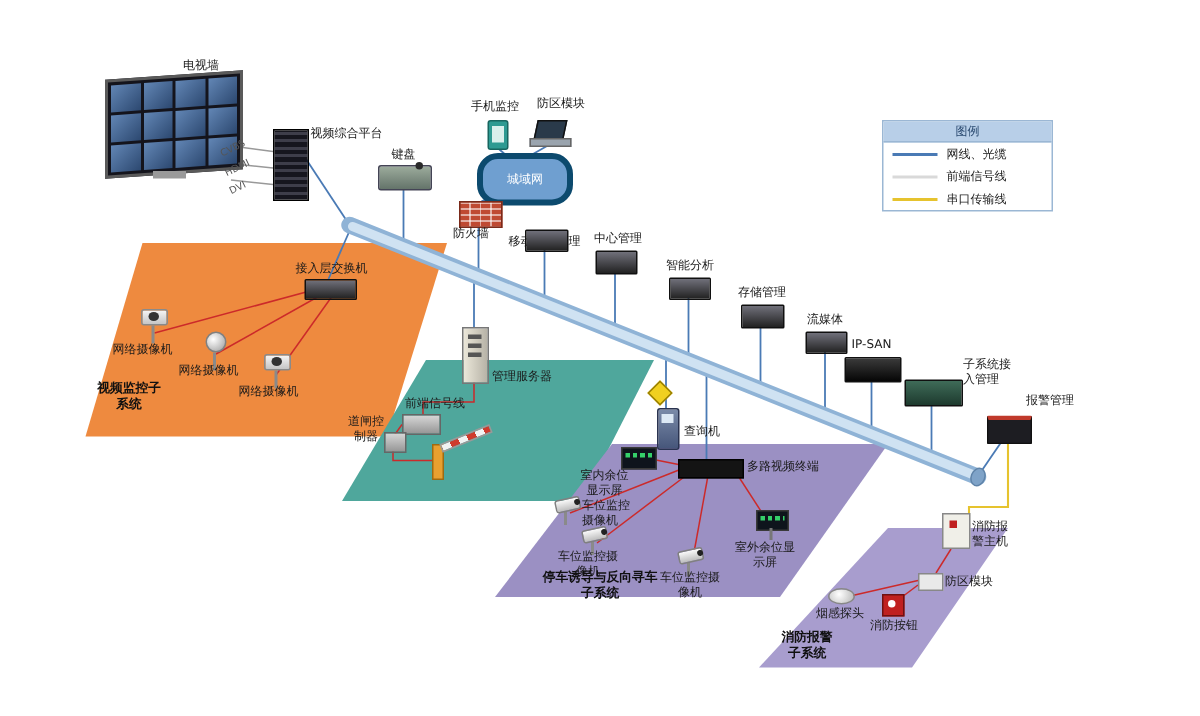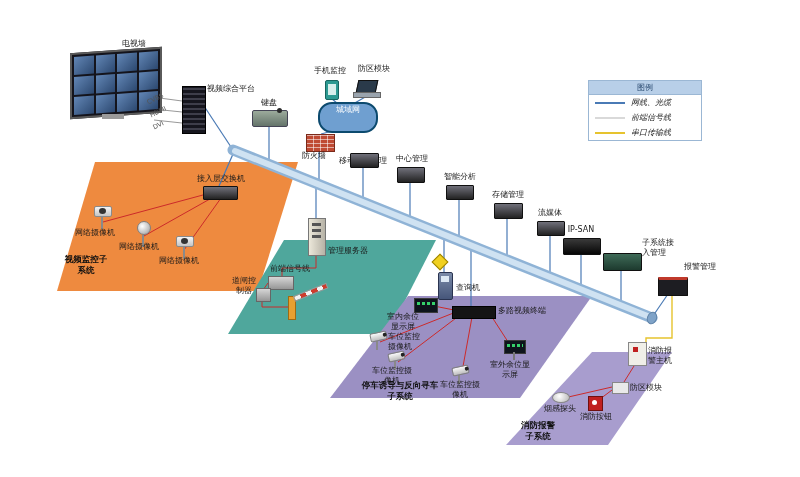--- a/index.html
+++ b/index.html
@@ -18,33 +18,33 @@
   .tv-stand{position:absolute;left:102px;top:114px;width:22px;height:5px;background:#9a9a9a;}
   .platform{position:absolute;left:182px;top:86px;width:22px;height:46px;border:1px solid #000;
             background:repeating-linear-gradient(0deg,#16161e 0 3px,#3e3e4a 3px 5px);}
   .keyboard{position:absolute;left:252px;top:110px;width:34px;height:15px;border:1px solid #445;
             background:linear-gradient(#9cab9c,#64746a);border-radius:2px;}
   .keyboard::after{content:"";position:absolute;right:5px;top:-3px;width:5px;height:5px;border-radius:50%;background:#2a2a2a;}
   .phone{position:absolute;left:325px;top:80px;width:12px;height:18px;background:#2d9a92;border:1px solid #17655f;border-radius:2px;}
   .phone::after{content:"";position:absolute;left:2px;top:3px;right:2px;bottom:4px;background:#d8efec;}
   .laptop-screen{position:absolute;left:357px;top:80px;width:18px;height:11px;background:#2a3a4a;border:1px solid #111;transform:skewX(-12deg);}
   .laptop-base{position:absolute;left:353px;top:92px;width:26px;height:4px;background:#9aa4ae;border:1px solid #666;}
-  .cloud{position:absolute;left:318px;top:102px;width:56px;height:27px;border-radius:14px;background:#6f9fd0;border:2px solid #0c4a6e;
-         display:flex;align-items:flex-start;justify-content:center;color:#fff;font-size:8px;}
+  .cloud{position:absolute;left:318px;top:102px;width:56px;height:27px;border-radius:14px;background:#6f9fd0;border:4px solid #0c4a6e;
+         display:flex;align-items:center;justify-content:center;color:#fff;font-size:8px;}
   .firewall{position:absolute;left:306px;top:134px;width:27px;height:16px;background:#bf4a33;border:1px solid #7a2a1a;
             background-image:repeating-linear-gradient(0deg,transparent 0 3px,rgba(255,255,255,.55) 3px 4px),
                              repeating-linear-gradient(90deg,transparent 0 6px,rgba(255,255,255,.55) 6px 7px);}
   .node-box{position:absolute;background:linear-gradient(180deg,#70707a,#222);border:1px solid #101010;border-radius:1px;}
   .node-box.black{background:linear-gradient(180deg,#3a3a3a,#060606);}
   .node-box.green{background:linear-gradient(180deg,#3f6b58,#1d3a2e);}
   .node-box.alarm{background:#1d1d22;border-top:3px solid #c0392b;}
   
   .legend{position:absolute;left:588px;top:80px;width:112px;border:1px solid #9bb7d4;background:#fff;}
   .legend-title{background:#b8cfe8;color:#2a4a70;font-size:8px;padding:1px 0;text-align:center;border-bottom:1px solid #9bb7d4;}
-  .legend-row{display:flex;align-items:center;gap:6px;padding:2px 6px;font-style:italic;}
+  .legend-row{display:flex;align-items:center;gap:6px;padding:2px 6px;}
   .legend-swatch{width:30px;height:0;border-top-width:2px;border-top-style:solid;}
   .sw1{border-top-color:var(--legend-net);}
   .sw2{border-top-color:var(--legend-signal);}
   .sw3{border-top-color:var(--legend-serial);}
   .legend-row span{font-size:8px;color:#222;}
   
   .dome-cam{width:16px;height:9px;background:linear-gradient(#f5f5f5,#c5c5c5);border:1px solid #8a8a8a;border-radius:2px;position:relative;}
   .dome-cam::after{content:"";position:absolute;left:4px;top:1px;width:7px;height:6px;border-radius:50%;background:#333;}
   .ptz-cam{width:12px;height:12px;border-radius:50%;background:radial-gradient(circle at 35% 35%,#fff,#9a9a9a);border:1px solid #808080;}
   .bullet-cam{width:15px;height:7px;background:linear-gradient(#fafafa,#bdbdbd);border:1px solid #808080;border-radius:2px;transform:rotate(-12deg);position:relative;}

